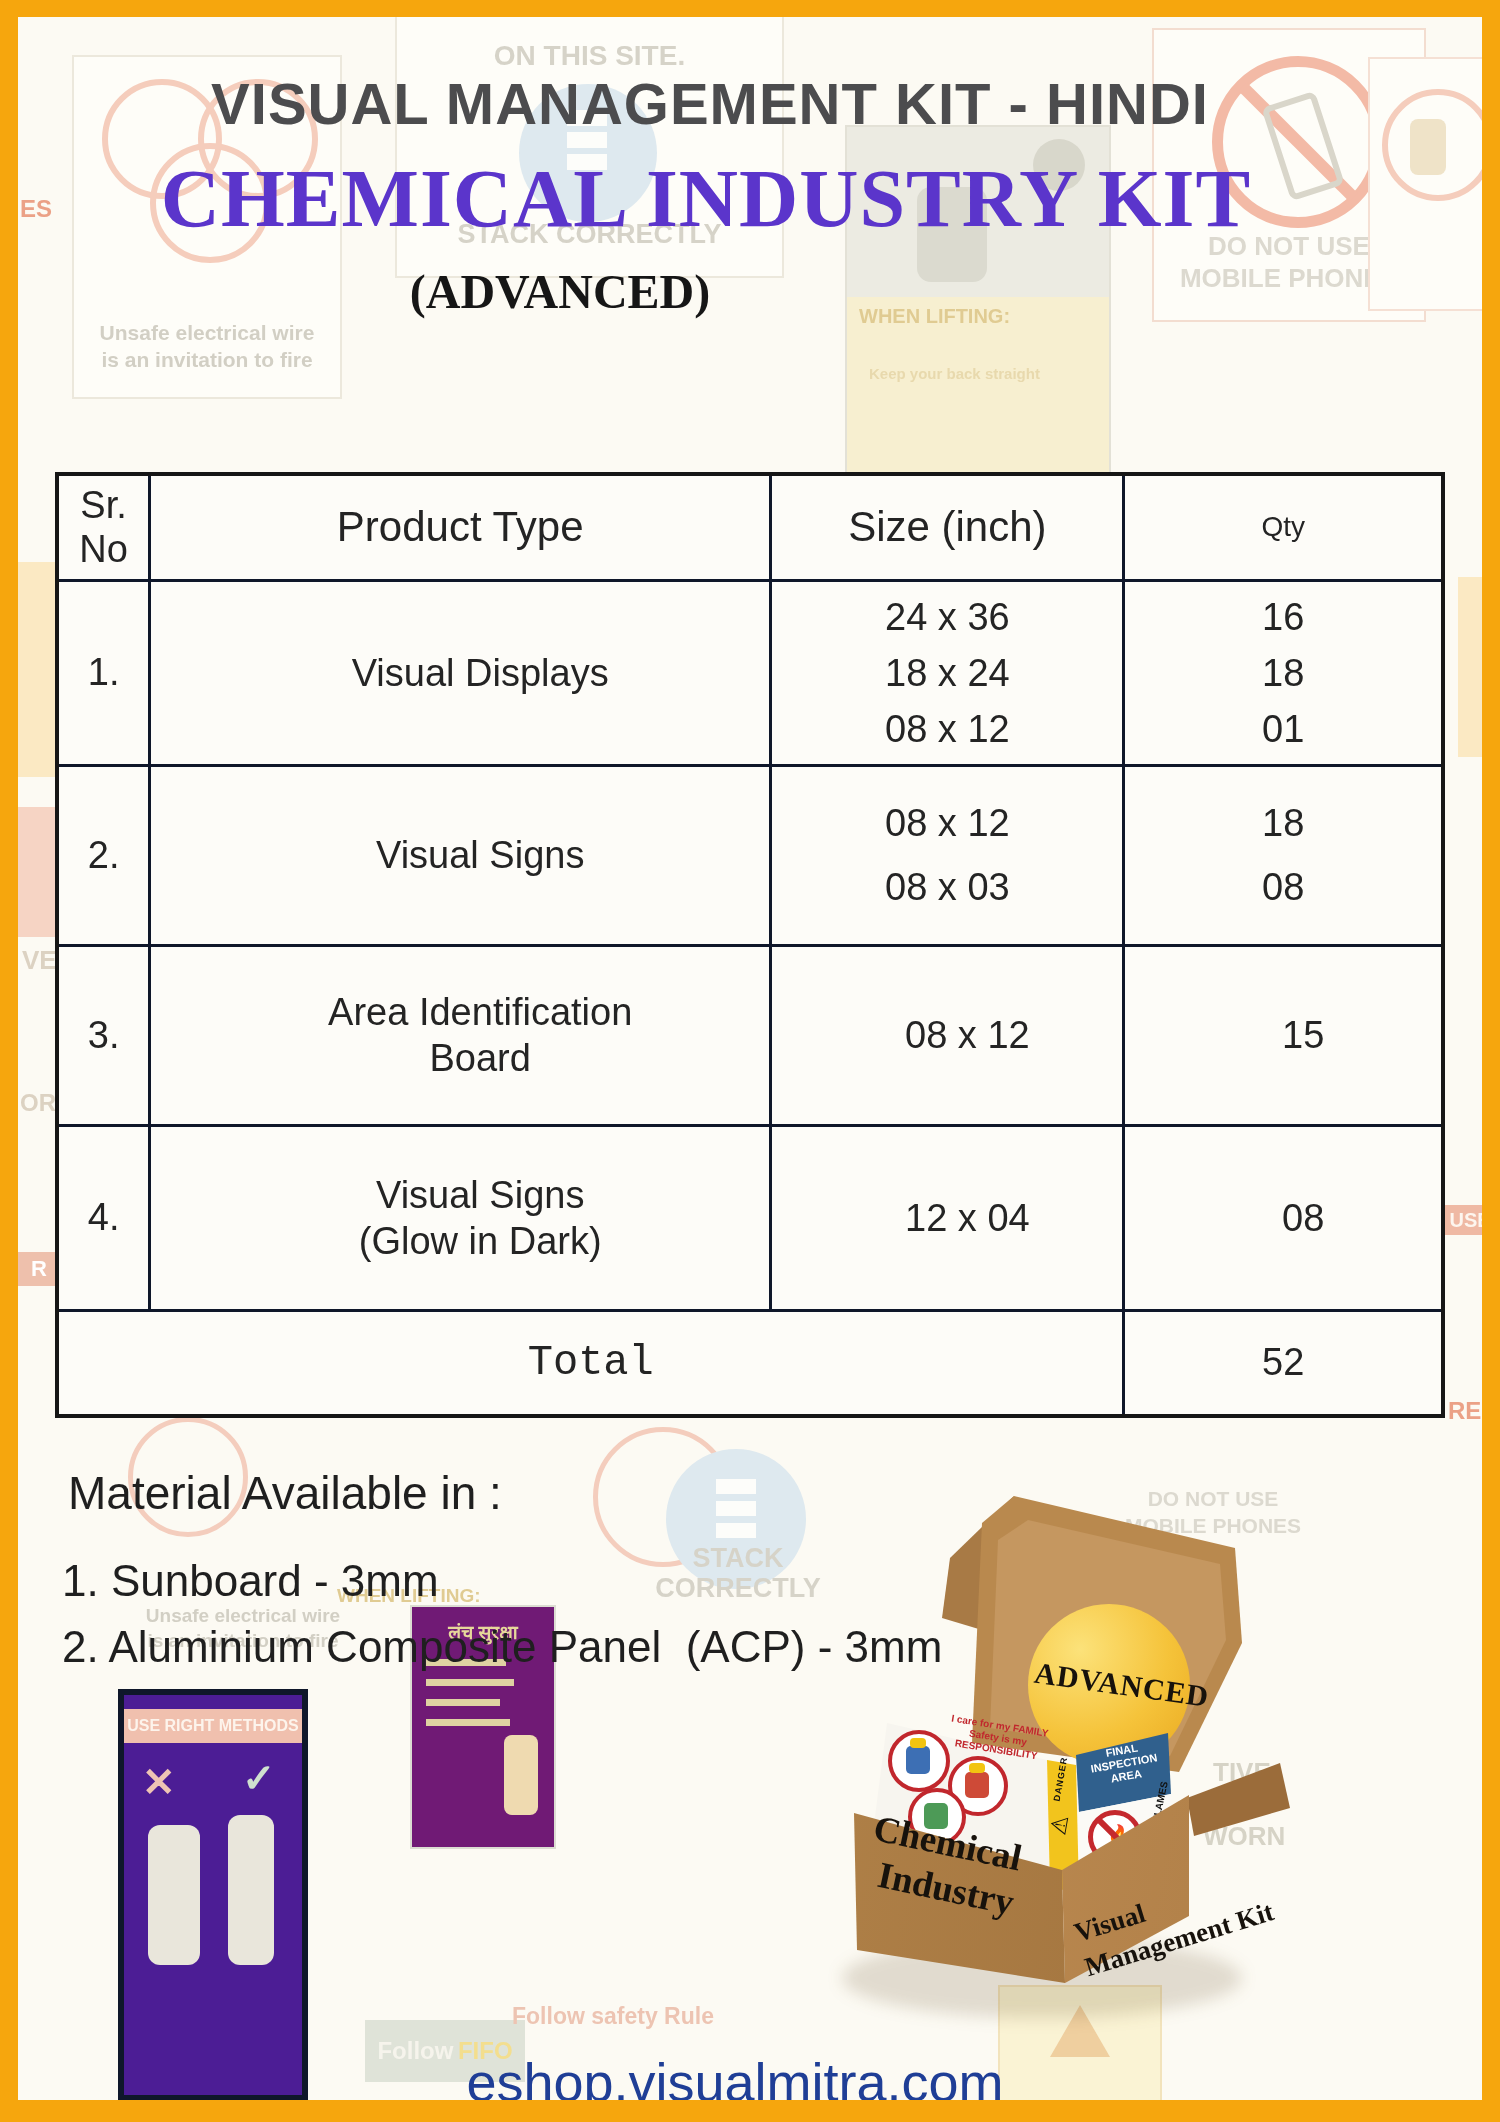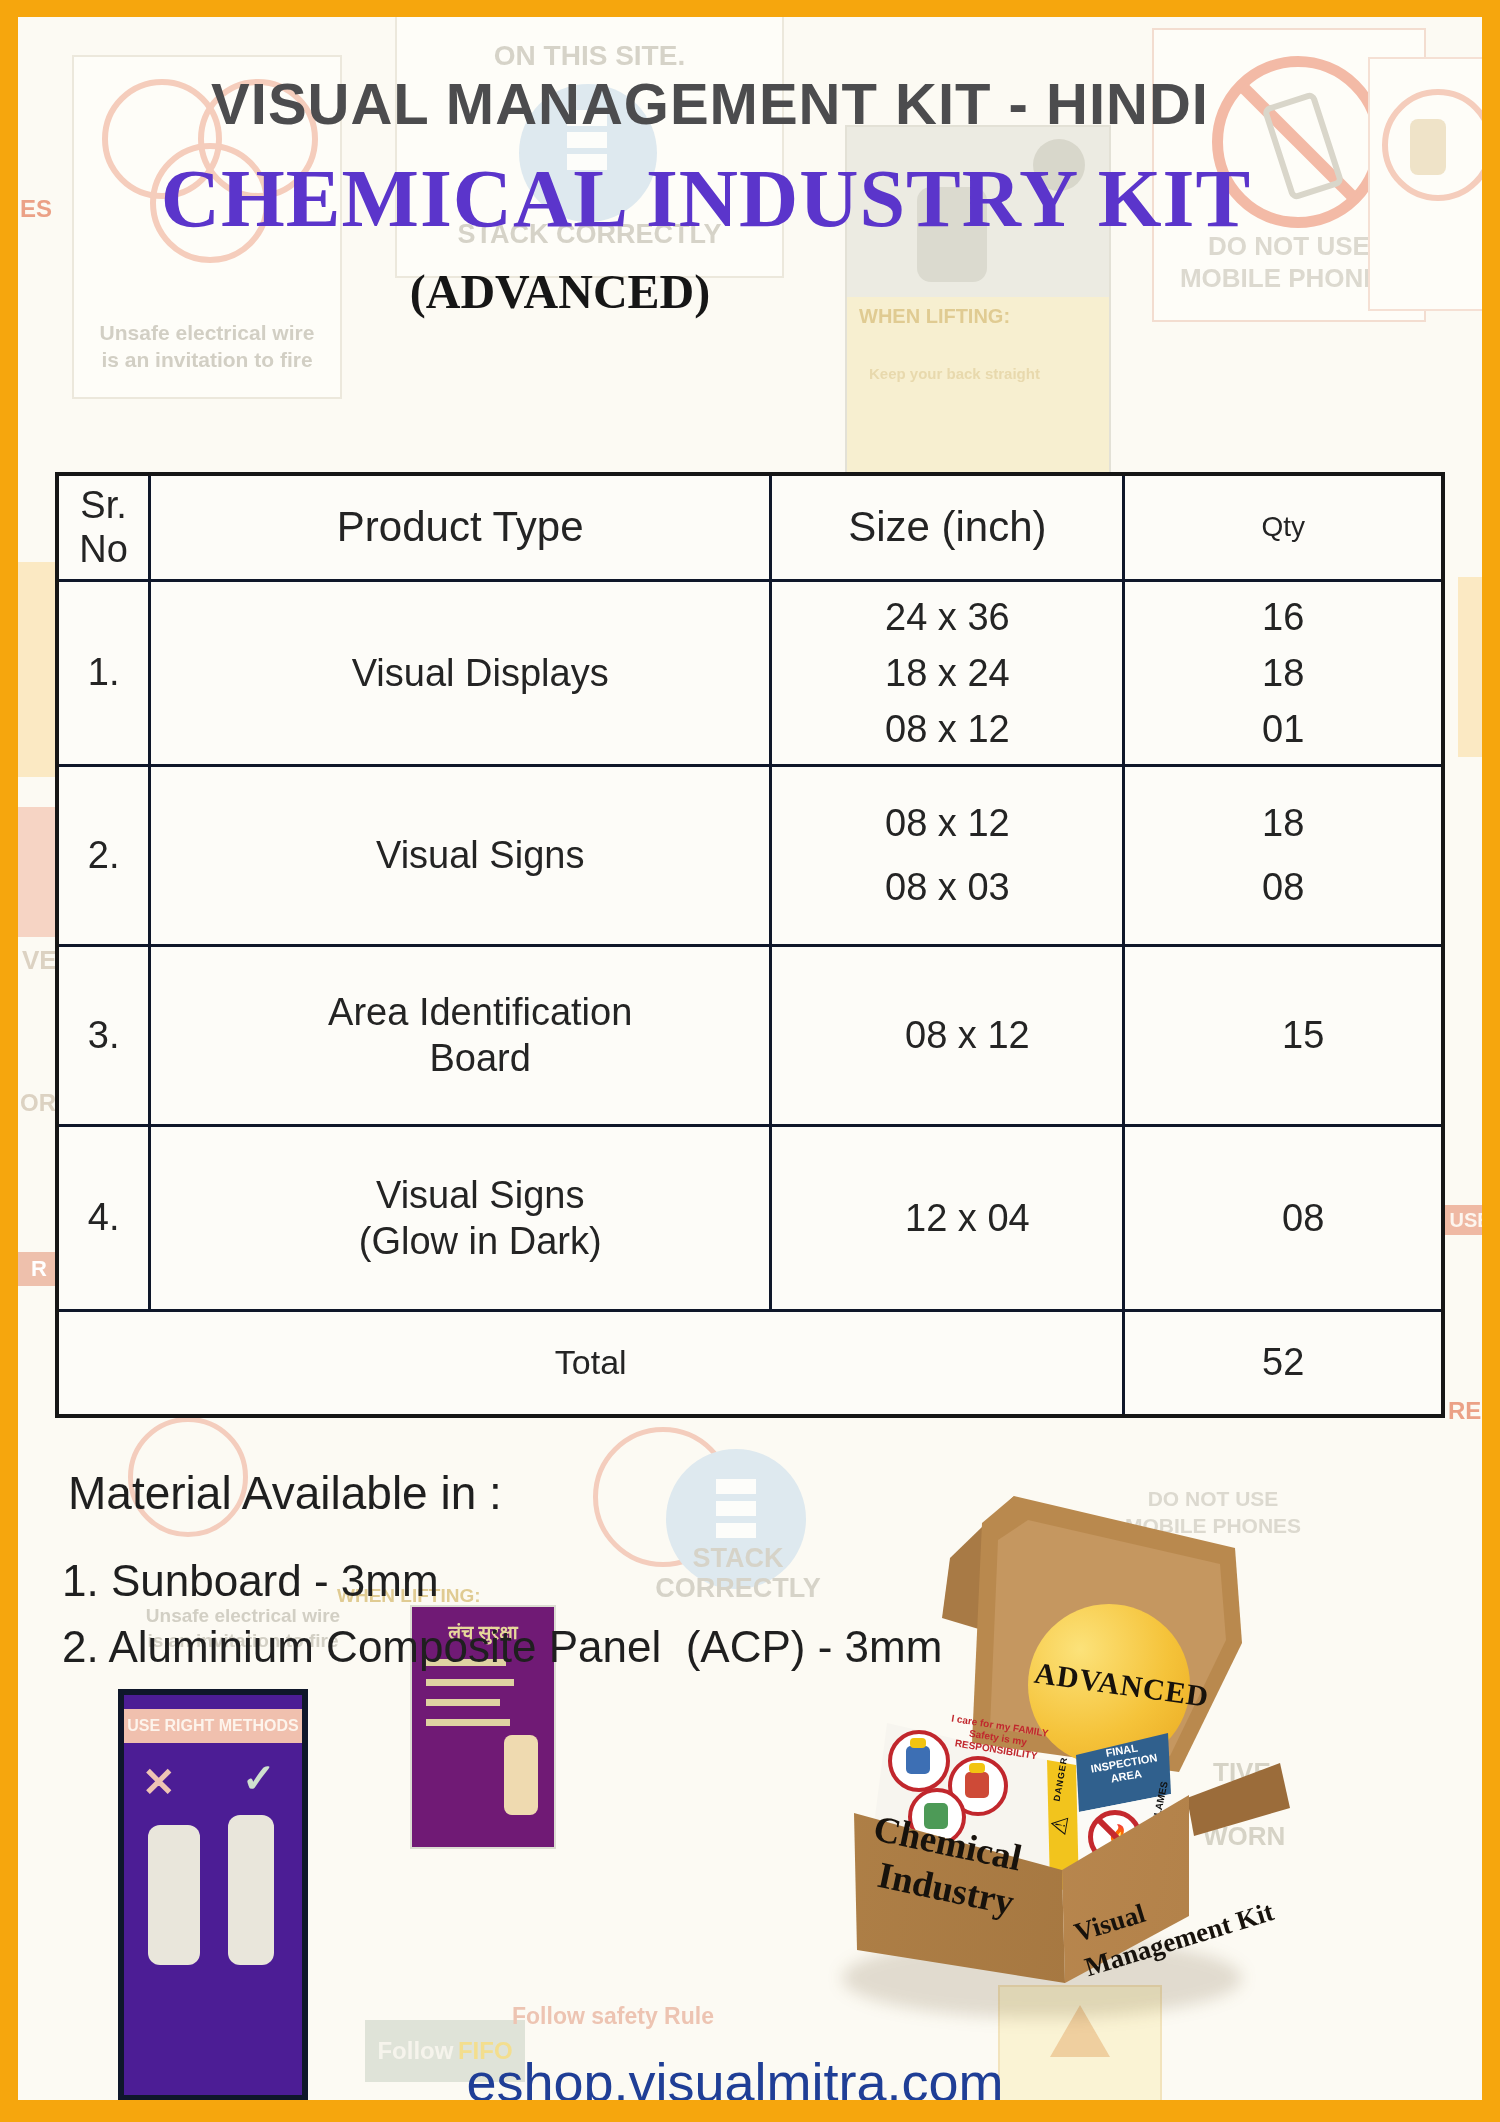--- a/index.html
+++ b/index.html
@@ -52,21 +52,21 @@
   th.hsr{width:90px;text-align:left;padding-left:12px;font-size:38px;line-height:44px;}
   th.hp{width:625px;font-size:42px;}
   th.hs{width:355px;font-size:42px;}
   th.hq{width:320px;font-size:28px;}
   tr.hrow{height:106px;}
   tr.r3{height:185px;} tr.r2{height:180px;} tr.rt{height:106px;}
   td.sr{text-align:left;padding-left:22px;}
   .ln{display:block;line-height:56px;}
   .ln2{display:block;line-height:64px;}
   .ln1{display:block;line-height:46px;padding-left:40px;}
-  td.totalcell{text-align:right;padding-right:118px;font-weight:bold;font-size:34px;}
+  td.totalcell{text-align:right;padding-right:118px;font-weight:bold;font-size:42px;font-family:Liberation Mono, monospace;}
   
   .material{position:absolute;z-index:5;left:44px;top:1449px;color:#1F1F1F;}
   .material .mh{font-size:46px;margin:0 0 0 6px;}
   .material .mi{font-size:44px;margin-top:36px;white-space:pre-wrap;}
   .material .mi+.mi{margin-top:16px;}
   
   .boxart{position:absolute;z-index:6;left:814px;top:1451px;width:620px;height:580px;}
   .poly{position:absolute;left:0;top:0;width:100%;height:100%;}
   .boxtext{position:absolute;font-family:"Liberation Serif",serif;font-weight:bold;color:#17120C;}
   

